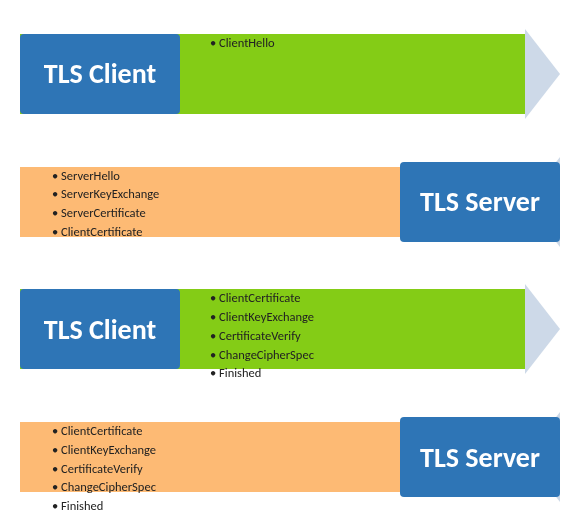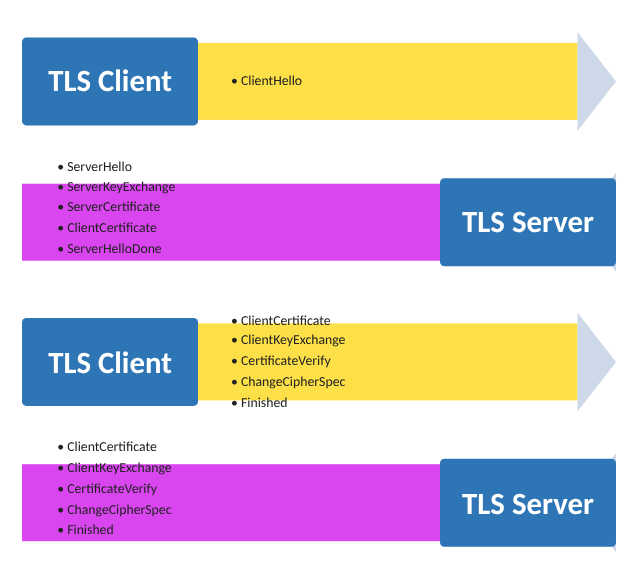--- a/index.html
+++ b/index.html
@@ -18,49 +18,48 @@
 
     
     .arrow-right {
       position: relative;
       display: flex;
       align-items: center;
       width: 100%;
       height: 90px;
     }
     .arrow-right .arrow-body {
-      background: #fde047;
-      height: 70px;
+      background: #84cc16;
+      height: 80px;
       width: calc(100% - 30px);
       display: flex;
-      align-items: center;
     }
     .arrow-right .arrow-head {
       width: 0;
       height: 0;
       border-top: 45px solid transparent;
       border-bottom: 45px solid transparent;
       border-left: 35px solid #cdd9e8;
     }
 
     
     .arrow-left {
       position: relative;
       display: flex;
       align-items: center;
       width: 100%;
       height: 90px;
       flex-direction: row-reverse;
     }
     .arrow-left .arrow-body {
-      background: #d946ef;
+      background: #fdba74;
       height: 70px;
       width: calc(100% - 30px);
       display: flex;
-      align-items: flex-end;
+      align-items: flex-start;
       flex-direction: row-reverse;
     }
     .arrow-left .arrow-head {
       width: 0;
       height: 0;
       border-top: 45px solid transparent;
       border-bottom: 45px solid transparent;
       border-right: 35px solid #cdd9e8;
     }
 
@@ -163,21 +162,20 @@
 
 <div class="arrow-wrapper row2">
   <div class="arrow-left" style="width:100%;">
     <div class="arrow-head"></div>
     <div class="arrow-body" style="padding-right:170px; padding-left:12px; width: calc(100% - 35px);">
       <ul class="bullet-list">
         <li>ServerHello</li>
         <li>ServerKeyExchange</li>
         <li>ServerCertificate</li>
         <li>ClientCertificate</li>
-        <li>ServerHelloDone</li>
       </ul>
     </div>
   </div>
   <div class="label-box" style="position:absolute; right:0; z-index:3;">TLS Server</div>
 </div>
 
 <div class="arrow-wrapper row3">
   <div class="arrow-right" style="width:100%;">
     <div class="arrow-body" style="padding-left:170px; width: calc(100% - 35px);">
       <ul class="bullet-list">

